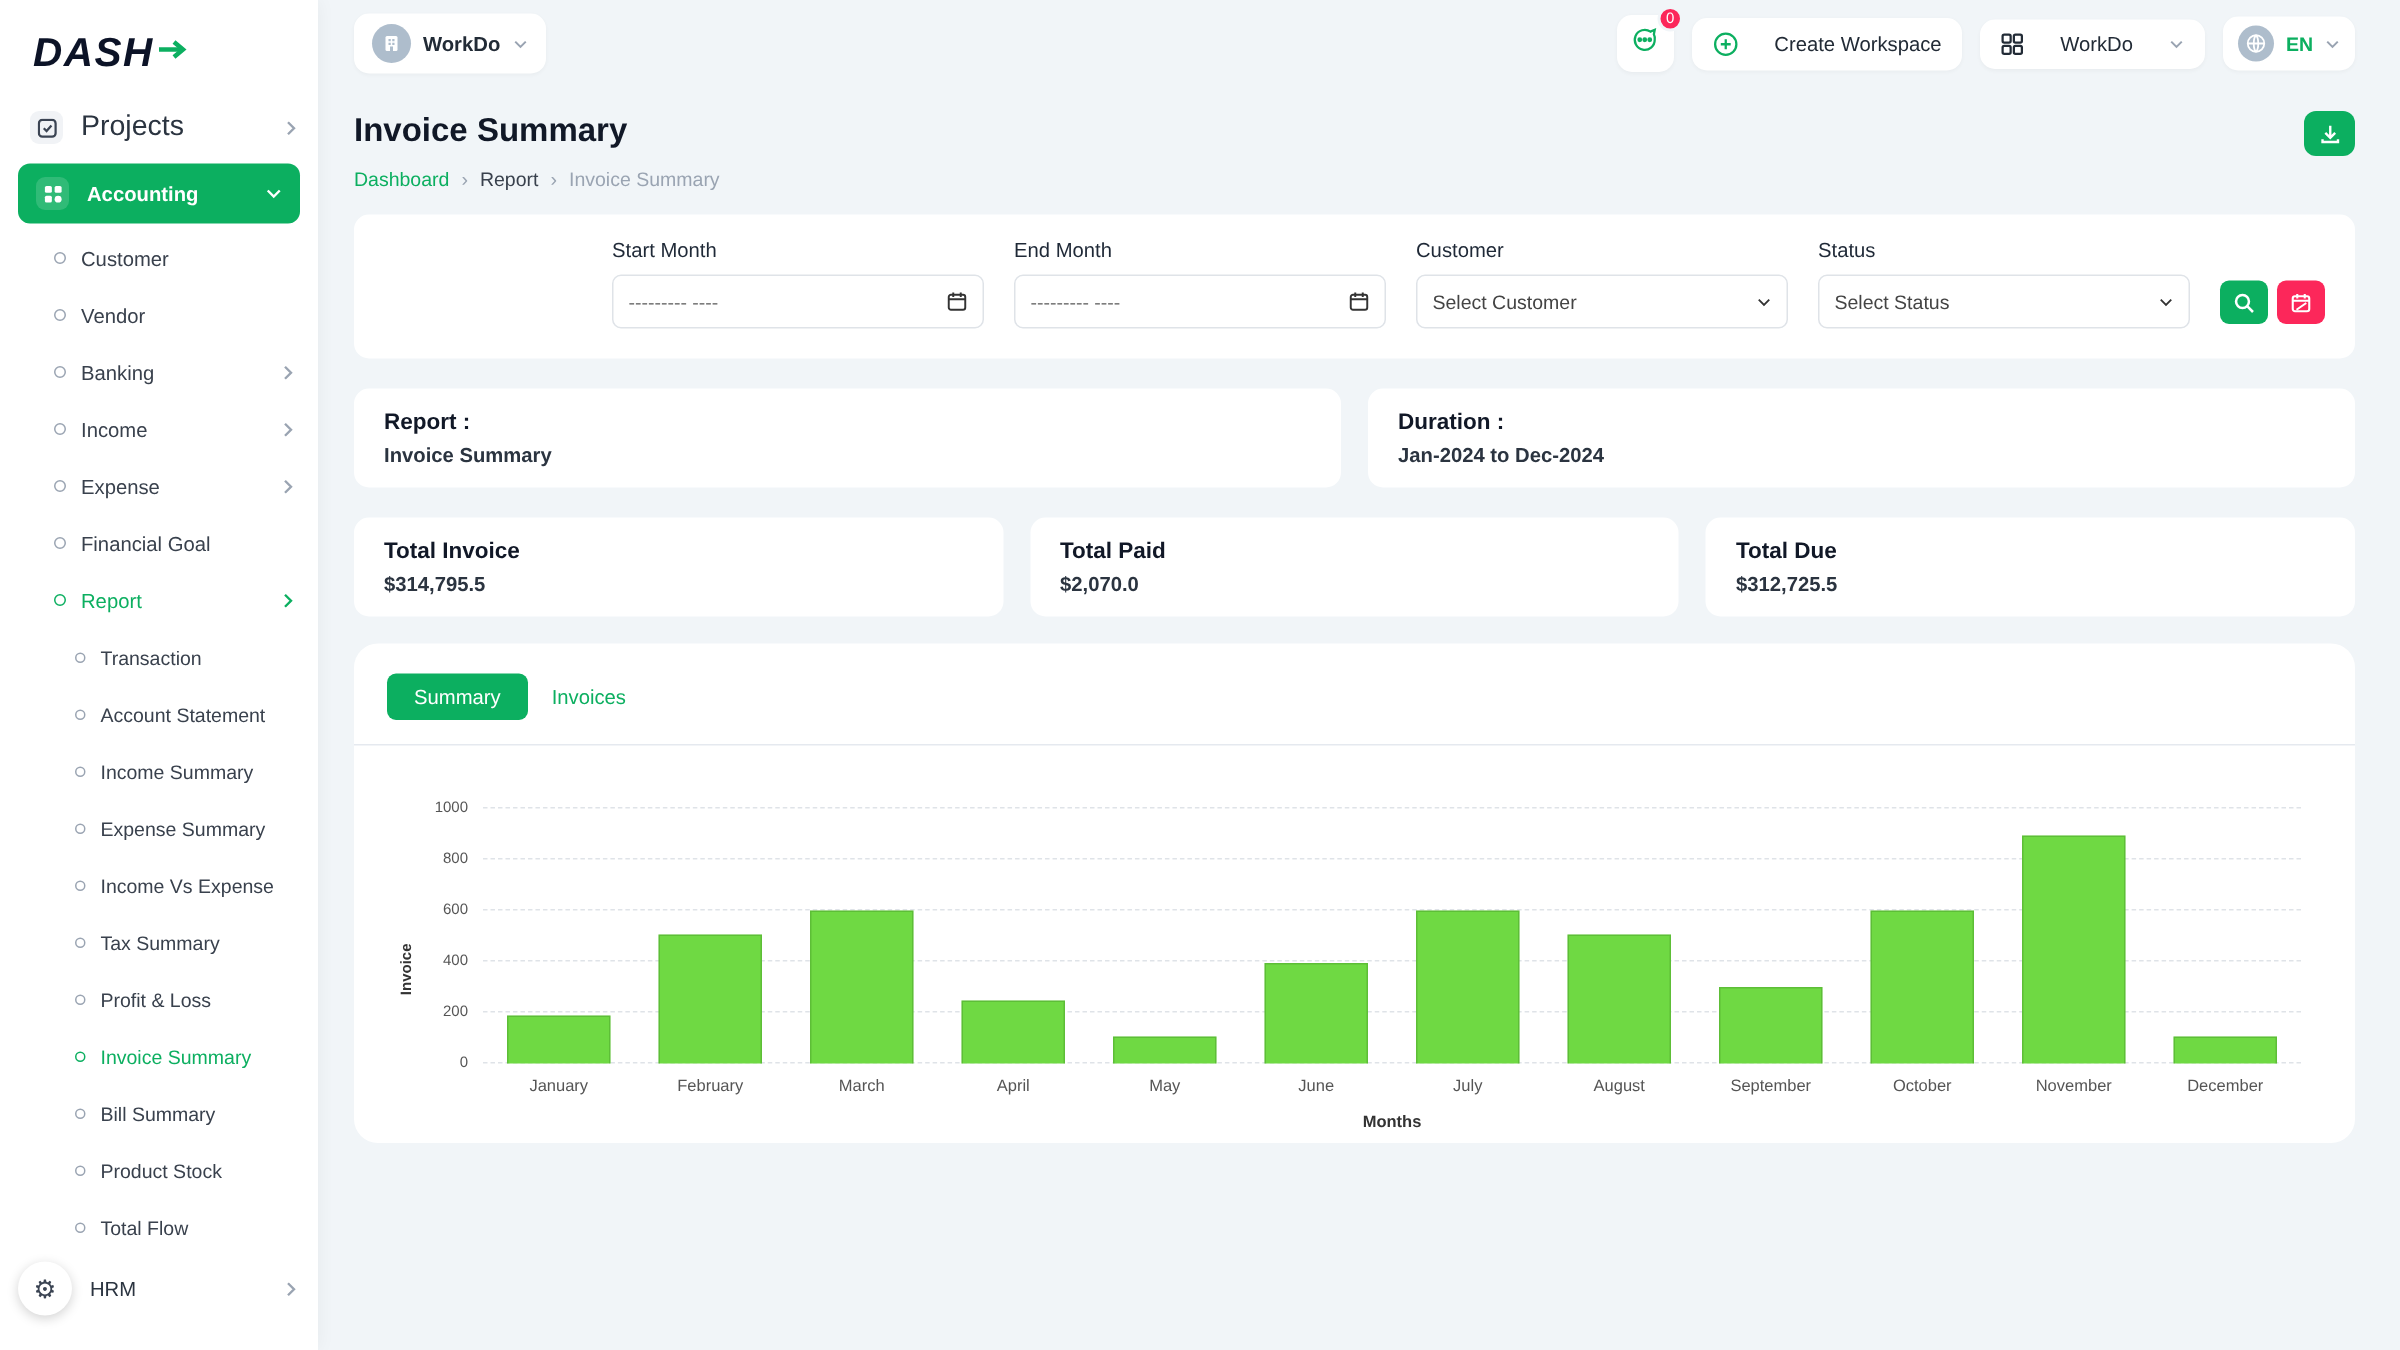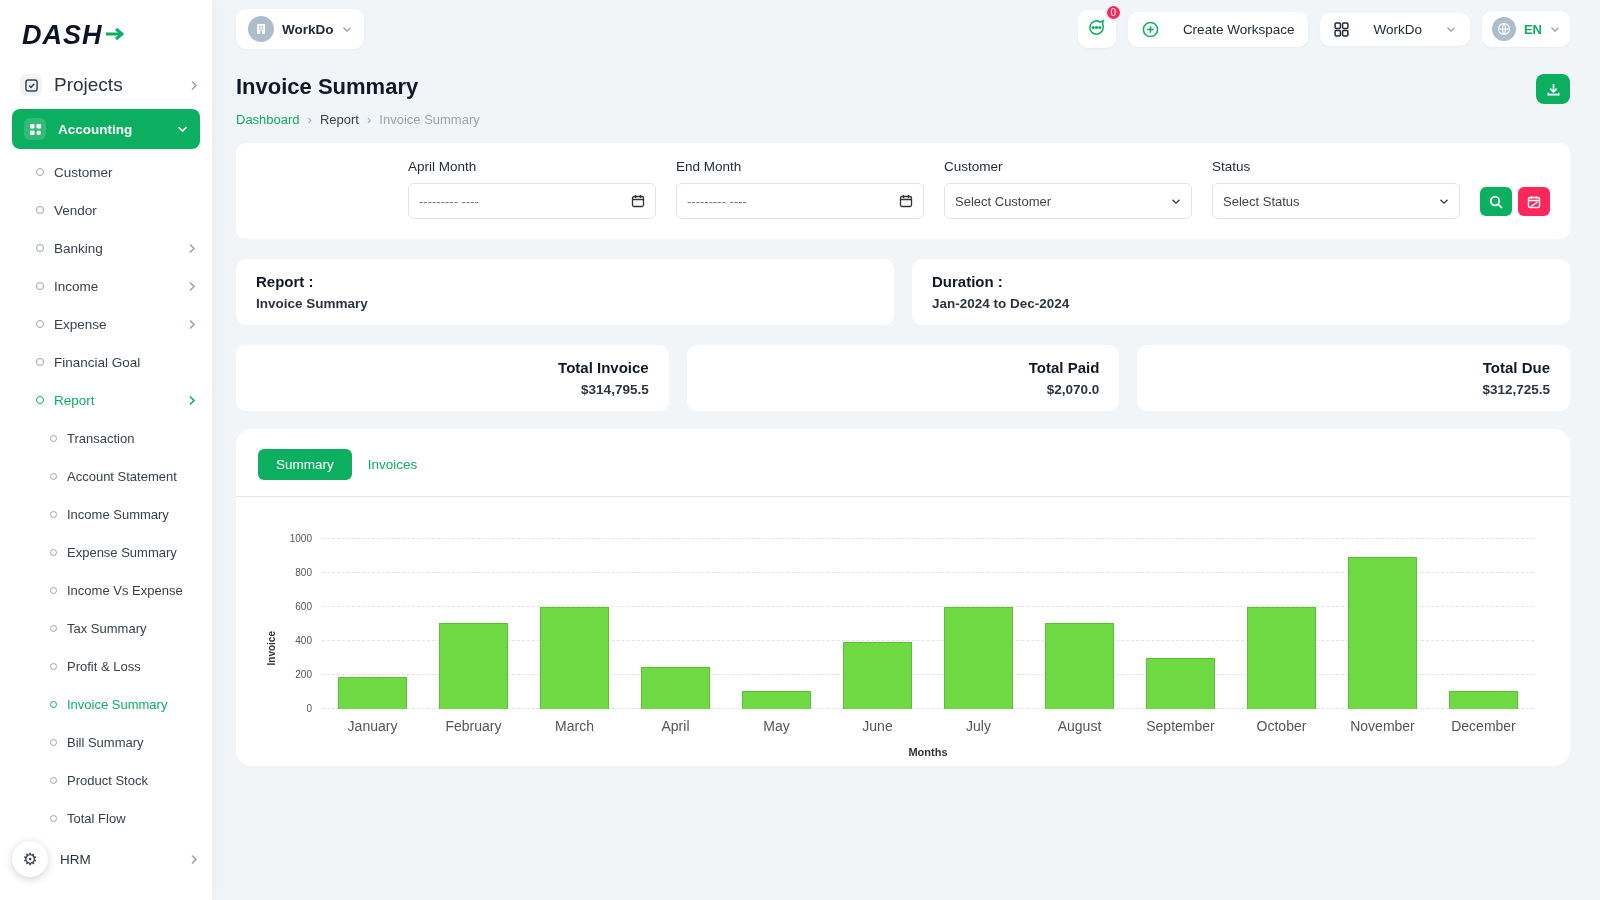--- a/index.html
+++ b/index.html
@@ -95,21 +95,21 @@
   .sq-btn{width:32px; height:29px; border-radius:6px; border:none; display:flex; align-items:center;
              justify-content:center; color:#fff; cursor:pointer;}
   .sq-btn.search{background:var(--accent);}
   .sq-btn.reset{background:var(--danger);}
 
   .two-col{display:flex; gap:18px; margin-top:20px;}
   .info-card{flex:1; padding:14px 20px;}
   .info-label{font-size:15px; font-weight:bold; color:#111827;}
   .info-value{font-size:13.5px; font-weight:bold; color:#2b3440; margin-top:6px;}
 
-  .stats-row{display:flex; gap:18px; margin-top:20px;text-align:right;}
+  .stats-row{display:flex; gap:18px; margin-top:20px;}
   .stat-card{flex:1; padding:14px 20px;}
   .stat-label{font-size:15px; font-weight:bold; color:#111827;}
   .stat-value{font-size:13.5px; color:#2b3440; margin-top:6px; font-weight:bold;}
 
   .chart-card{margin-top:18px; padding:20px 22px 8px 22px;border-radius:16px;}
   .tabs{display:flex; align-items:center; gap:16px;}
   .tab-active{background:var(--accent); color:#fff; font-size:13.5px; border:none; border-radius:6px;
              padding:8px 18px; cursor:pointer;}
   .tab-plain{color:var(--accent); font-size:13.5px; background:none; border:none; cursor:pointer;}
   .tab-divider{border-top:1px solid var(--line); margin:16px -22px 0 -22px;}
@@ -118,21 +118,21 @@
   .ylabel-v{width:18px; display:flex; align-items:center; justify-content:center;}
   .ylabel-v span{writing-mode:vertical-rl; transform:rotate(180deg); font-size:10px; color:#333; font-weight:bold;}
   .plot-region{flex:1; margin-left:42px; margin-right:10px;}
   .plot{position:relative; height:170px;}
   .gridline{position:absolute; left:0; right:0; border-top:1px dashed #dfe3e8; height:0;}
   .ytick{position:absolute; right:100%; padding-right:10px; width:44px; text-align:right; font-size:10px; color:#555;}
   .bars{position:absolute; left:0; right:0; top:0; bottom:0; display:flex; align-items:flex-end;}
   .bar-col{flex:1; height:100%; display:flex; align-items:flex-end; justify-content:center;}
   .bar{width:69%; background:var(--bar); border:1px solid rgba(40,110,20,.25); border-bottom:none;}
   .x-labels{display:flex; margin-top:9px;}
-  .x-label{flex:1; text-align:center; font-size:14px; color:#555;}
+  .x-label{flex:1; text-align:center; font-size:11px; color:#555;}
   .xaxis-title{text-align:center; font-size:11px; font-weight:bold; color:#333; margin-top:12px;}
 </style>
 </head>
 <body>
 
 <div class="app">
 
   <aside class="sidebar">
     <div class="logo">
       <span class="logo-text">DASH</span>
@@ -379,21 +379,21 @@
       <div class="crumbs">
         <span class="crumb-link">Dashboard</span>
         <span class="crumb-sep">›</span>
         <span class="crumb-mid">Report</span>
         <span class="crumb-sep">›</span>
         <span class="crumb-cur">Invoice Summary</span>
       </div>
 
       <div class="card filter-card">
         <div class="f-group">
-          <div class="f-label">April Month</div>
+          <div class="f-label">Start Month</div>
           <div class="f-control">
             <input type="text" placeholder="--------- ----" style="">
             <span class="tail-icon">
               <svg width="14" height="14" viewBox="0 0 14 14" fill="none" stroke="currentColor" stroke-width="1.3">
                   <rect x="1.5" y="2.5" width="11" height="10" rx="1.5"></rect>
                   <path d="M1.5 5.5h11M4.5 1v3M9.5 1v3"></path>
                 </svg>
             </span>
           </div>
         </div>

